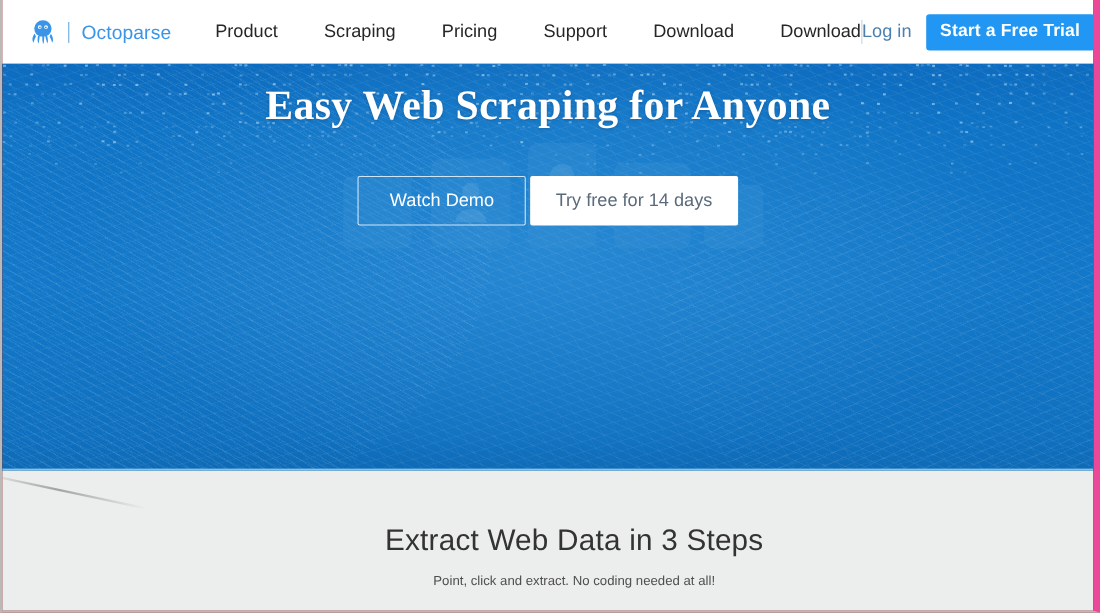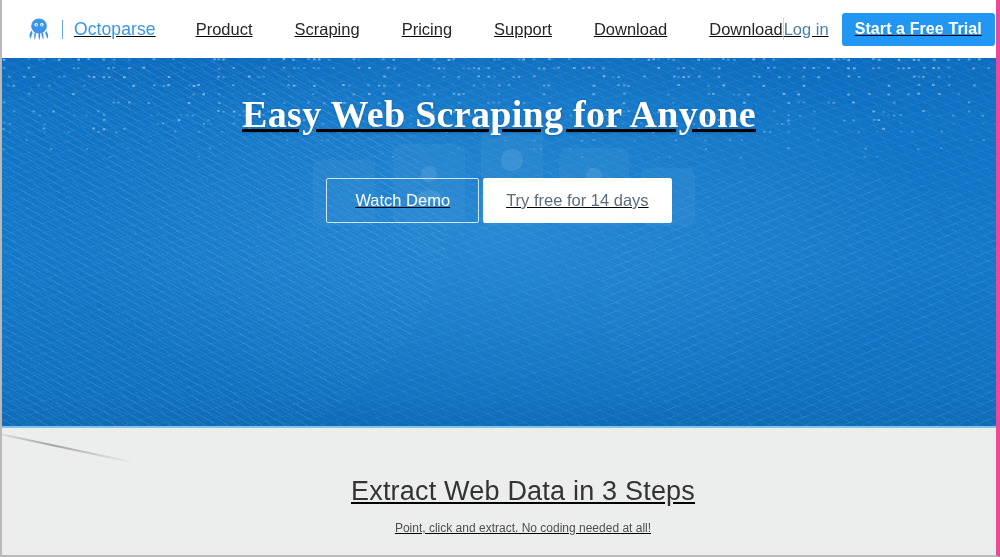--- a/index.html
+++ b/index.html
@@ -13,25 +13,24 @@
     overflow: hidden;
     font-family: "Liberation Sans", sans-serif;
   }
 
   #page {
     position: relative;
     width: 1000px;
     height: 557px;
     box-sizing: border-box;
     border-left: 2px solid #b9b9b9;
-    border-right: 4px solid #ec4899;
+    border-right: 6px solid #ec4899;
     border-bottom: 2px solid #b9b9b9;
     background: #7f1d1d;
     overflow: hidden;
-    text-decoration: underline;
   }
 
   
   #navbar {
     position: relative;
     height: 58px;
     background: #ffffff;
     display: flex;
     align-items: center;
     padding-left: 22px;
@@ -182,21 +181,21 @@
     width: 420px;
     height: 130px;
     pointer-events: none;
     opacity: .5;
   }
 
   .hero-content {
     position: relative;
     z-index: 5;
     text-align: center;
-    padding-top: 34px;
+    padding-top: 16px;
   }
   .hero-title {
     font-family: "Liberation Serif", serif;
     font-weight: bold;
     color: #ffffff;
     font-size: 38px;
     letter-spacing: .3px;
     margin: 0;
     text-shadow: 0 1px 3px rgba(0,40,80,0.30);
   }

